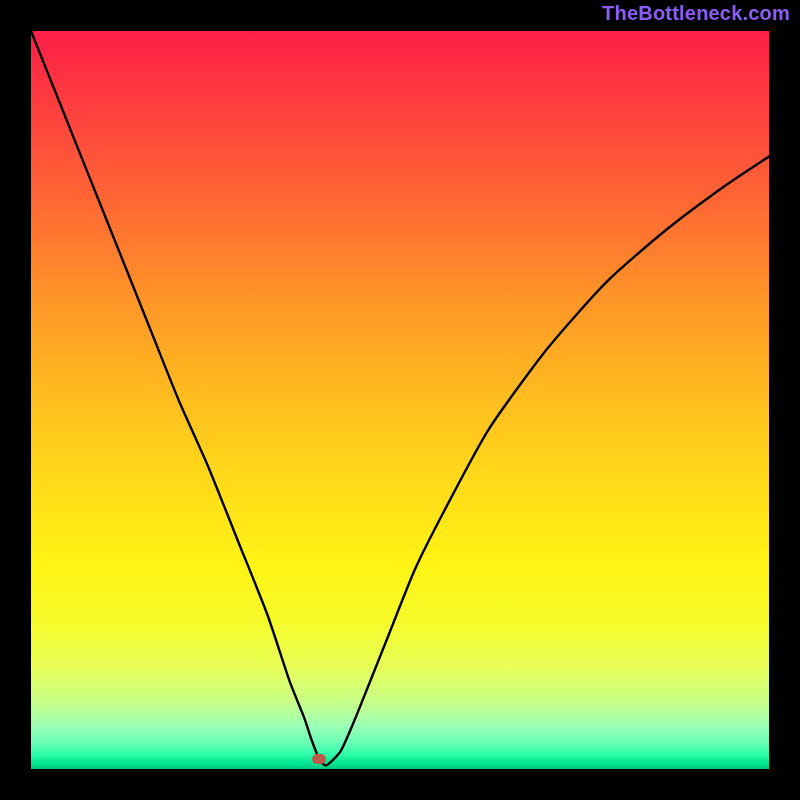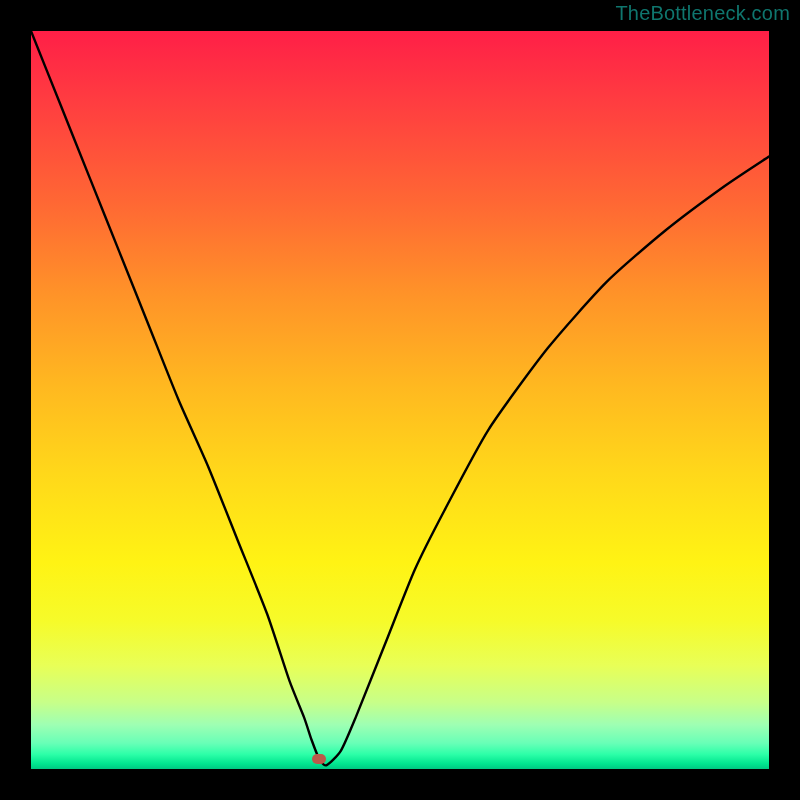--- a/index.html
+++ b/index.html
@@ -16,23 +16,23 @@
     left: 0;
     top: 0;
     width: 800px;
     height: 800px;
     background: #000;
   }
   .watermark {
     position: absolute;
     top: 2px;
     right: 10px;
-    color: #0f766e;
+    color: #8b5cf6;
     font-size: 20px;
-    font-weight: 400;
+    font-weight: 700;
     letter-spacing: 0.2px;
     user-select: none;
   }
   .plot {
     position: absolute;
     left: 31px;
     top: 31px;
     width: 738px;
     height: 738px;
     overflow: hidden;

